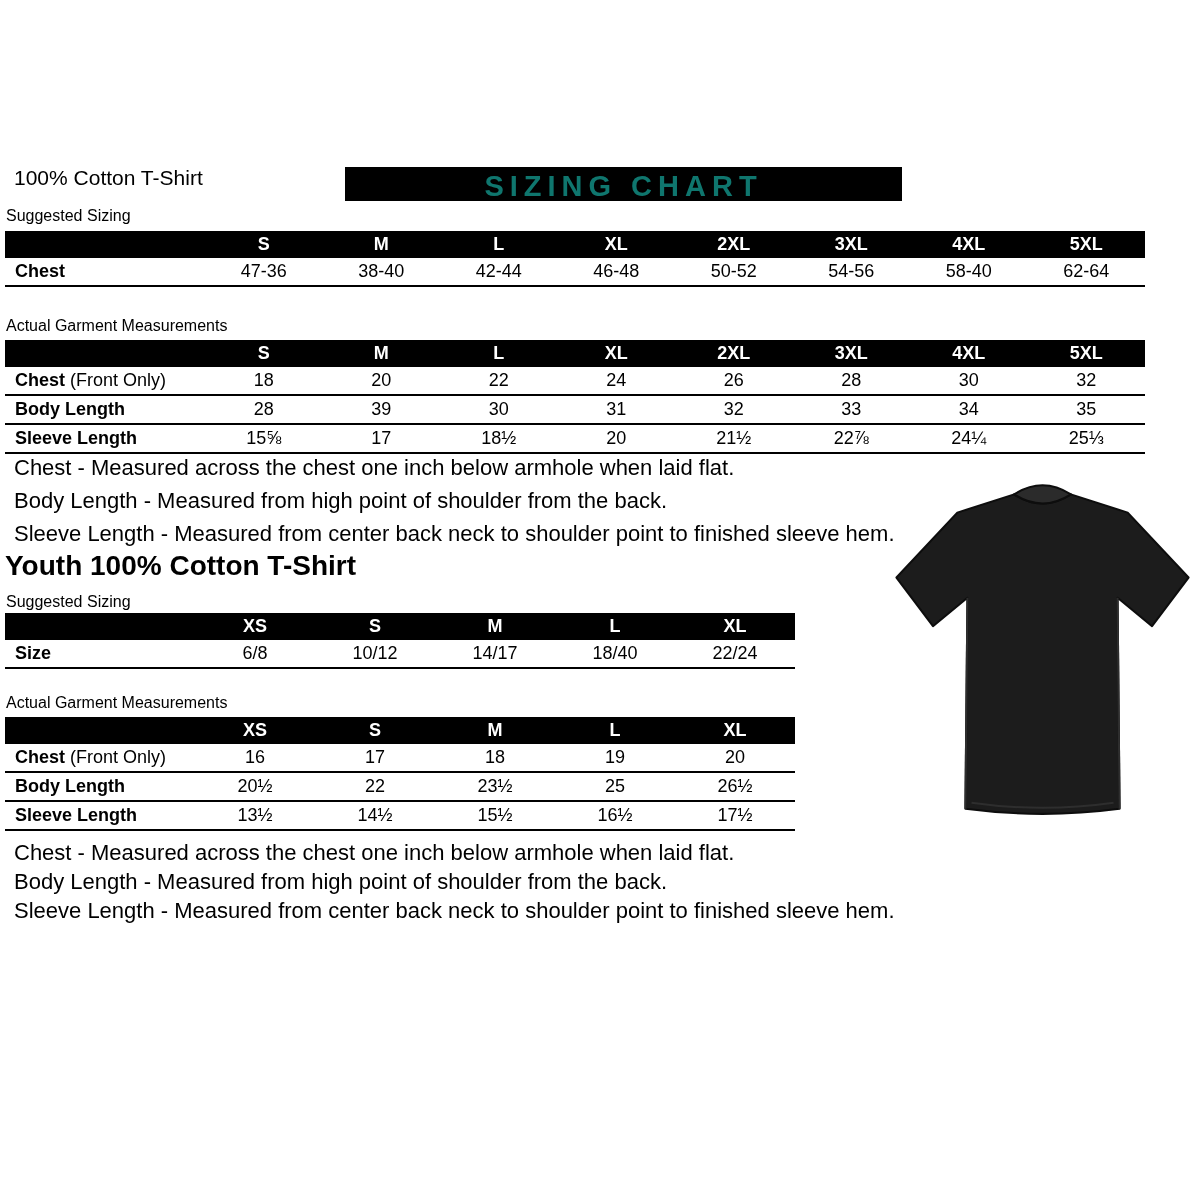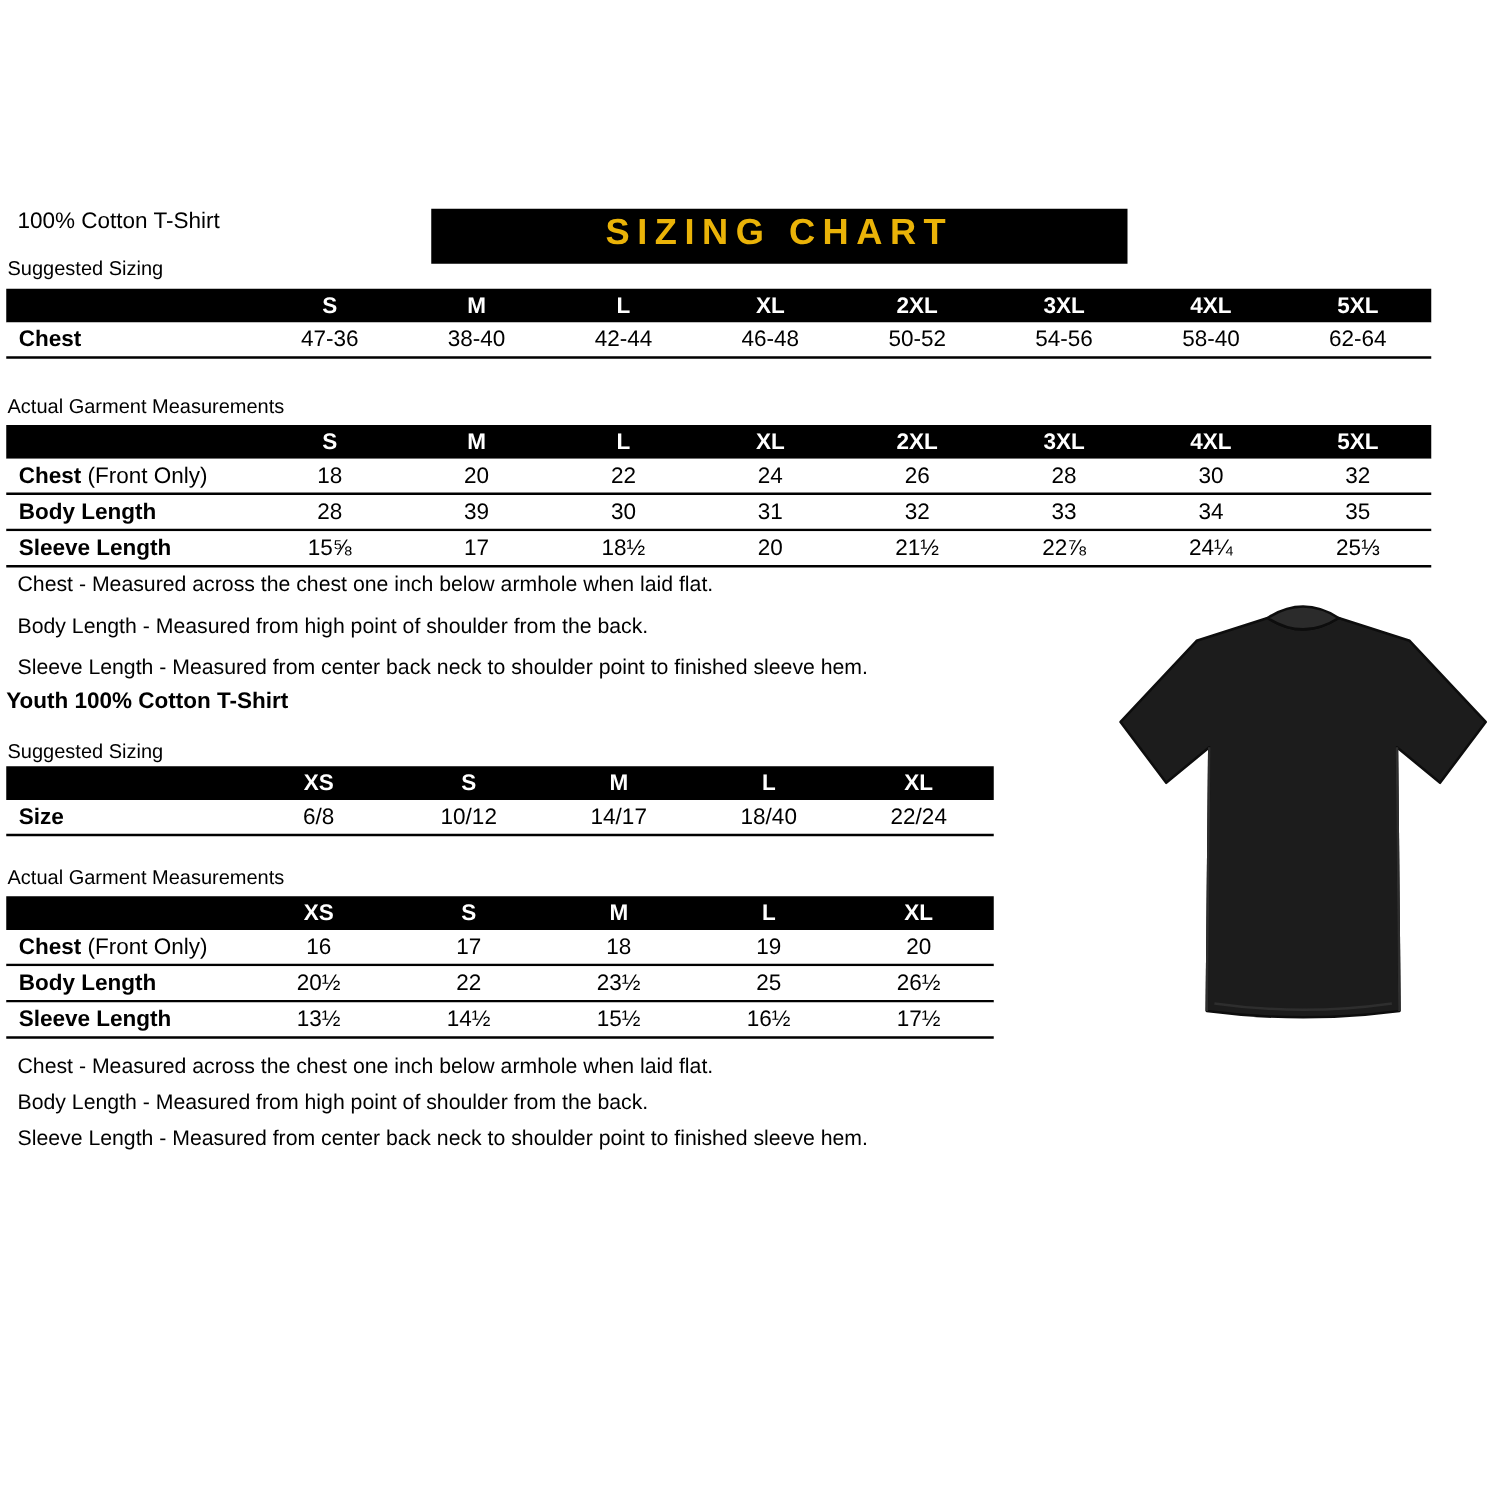--- a/index.html
+++ b/index.html
@@ -10,32 +10,32 @@
     height: 1200px;
     background: #ffffff;
     font-family: "Liberation Sans", sans-serif;
     color: #000000;
     overflow: hidden;
   }
   .title-adult {
     position: absolute;
     left: 14px;
     top: 166px;
-    font-size: 18px;
+    font-size: 21px;
     font-weight: 400;
     white-space: nowrap;
   }
   .banner {
     position: absolute;
     left: 345px;
     top: 167px;
     width: 557px;
-    height: 44px;
+    height: 34px;
     background: #000000;
-    color: #eab308;
+    color: #0f766e;
     font-weight: bold;
     font-size: 29px;
     letter-spacing: 6px;
     text-align: center;
     line-height: 38px;
   }
   .section-label {
     position: absolute;
     font-size: 16px;
     white-space: nowrap;
@@ -59,28 +59,28 @@
     background: #ffffff;
   }
   .cell { flex: 1; text-align: center; white-space: nowrap; }
   .cell.label { flex: 0 0 200px; text-align: left; padding-left: 10px; }
   .youth .cell.label { flex: 0 0 190px; }
   .bold { font-weight: bold; text-align: center; }
   .title-youth {
     position: absolute;
     left: 5px;
     top: 550px;
-    font-size: 18px;
+    font-size: 28px;
     font-weight: bold;
     white-space: nowrap;
   }
   .notes {
     position: absolute;
     left: 14px;
-    font-size: 17px;
+    font-size: 22px;
   }
   .notes-adult { top: 458px; }
   .notes-adult .note-line { margin-bottom: 13px; }
   .notes-youth { top: 843px; }
   .notes-youth .note-line { margin-bottom: 9px; }
   .note-line { line-height: 20px; white-space: nowrap; }
   .tshirt-wrap {
     position: absolute;
     left: 890px;
     top: 468px;

